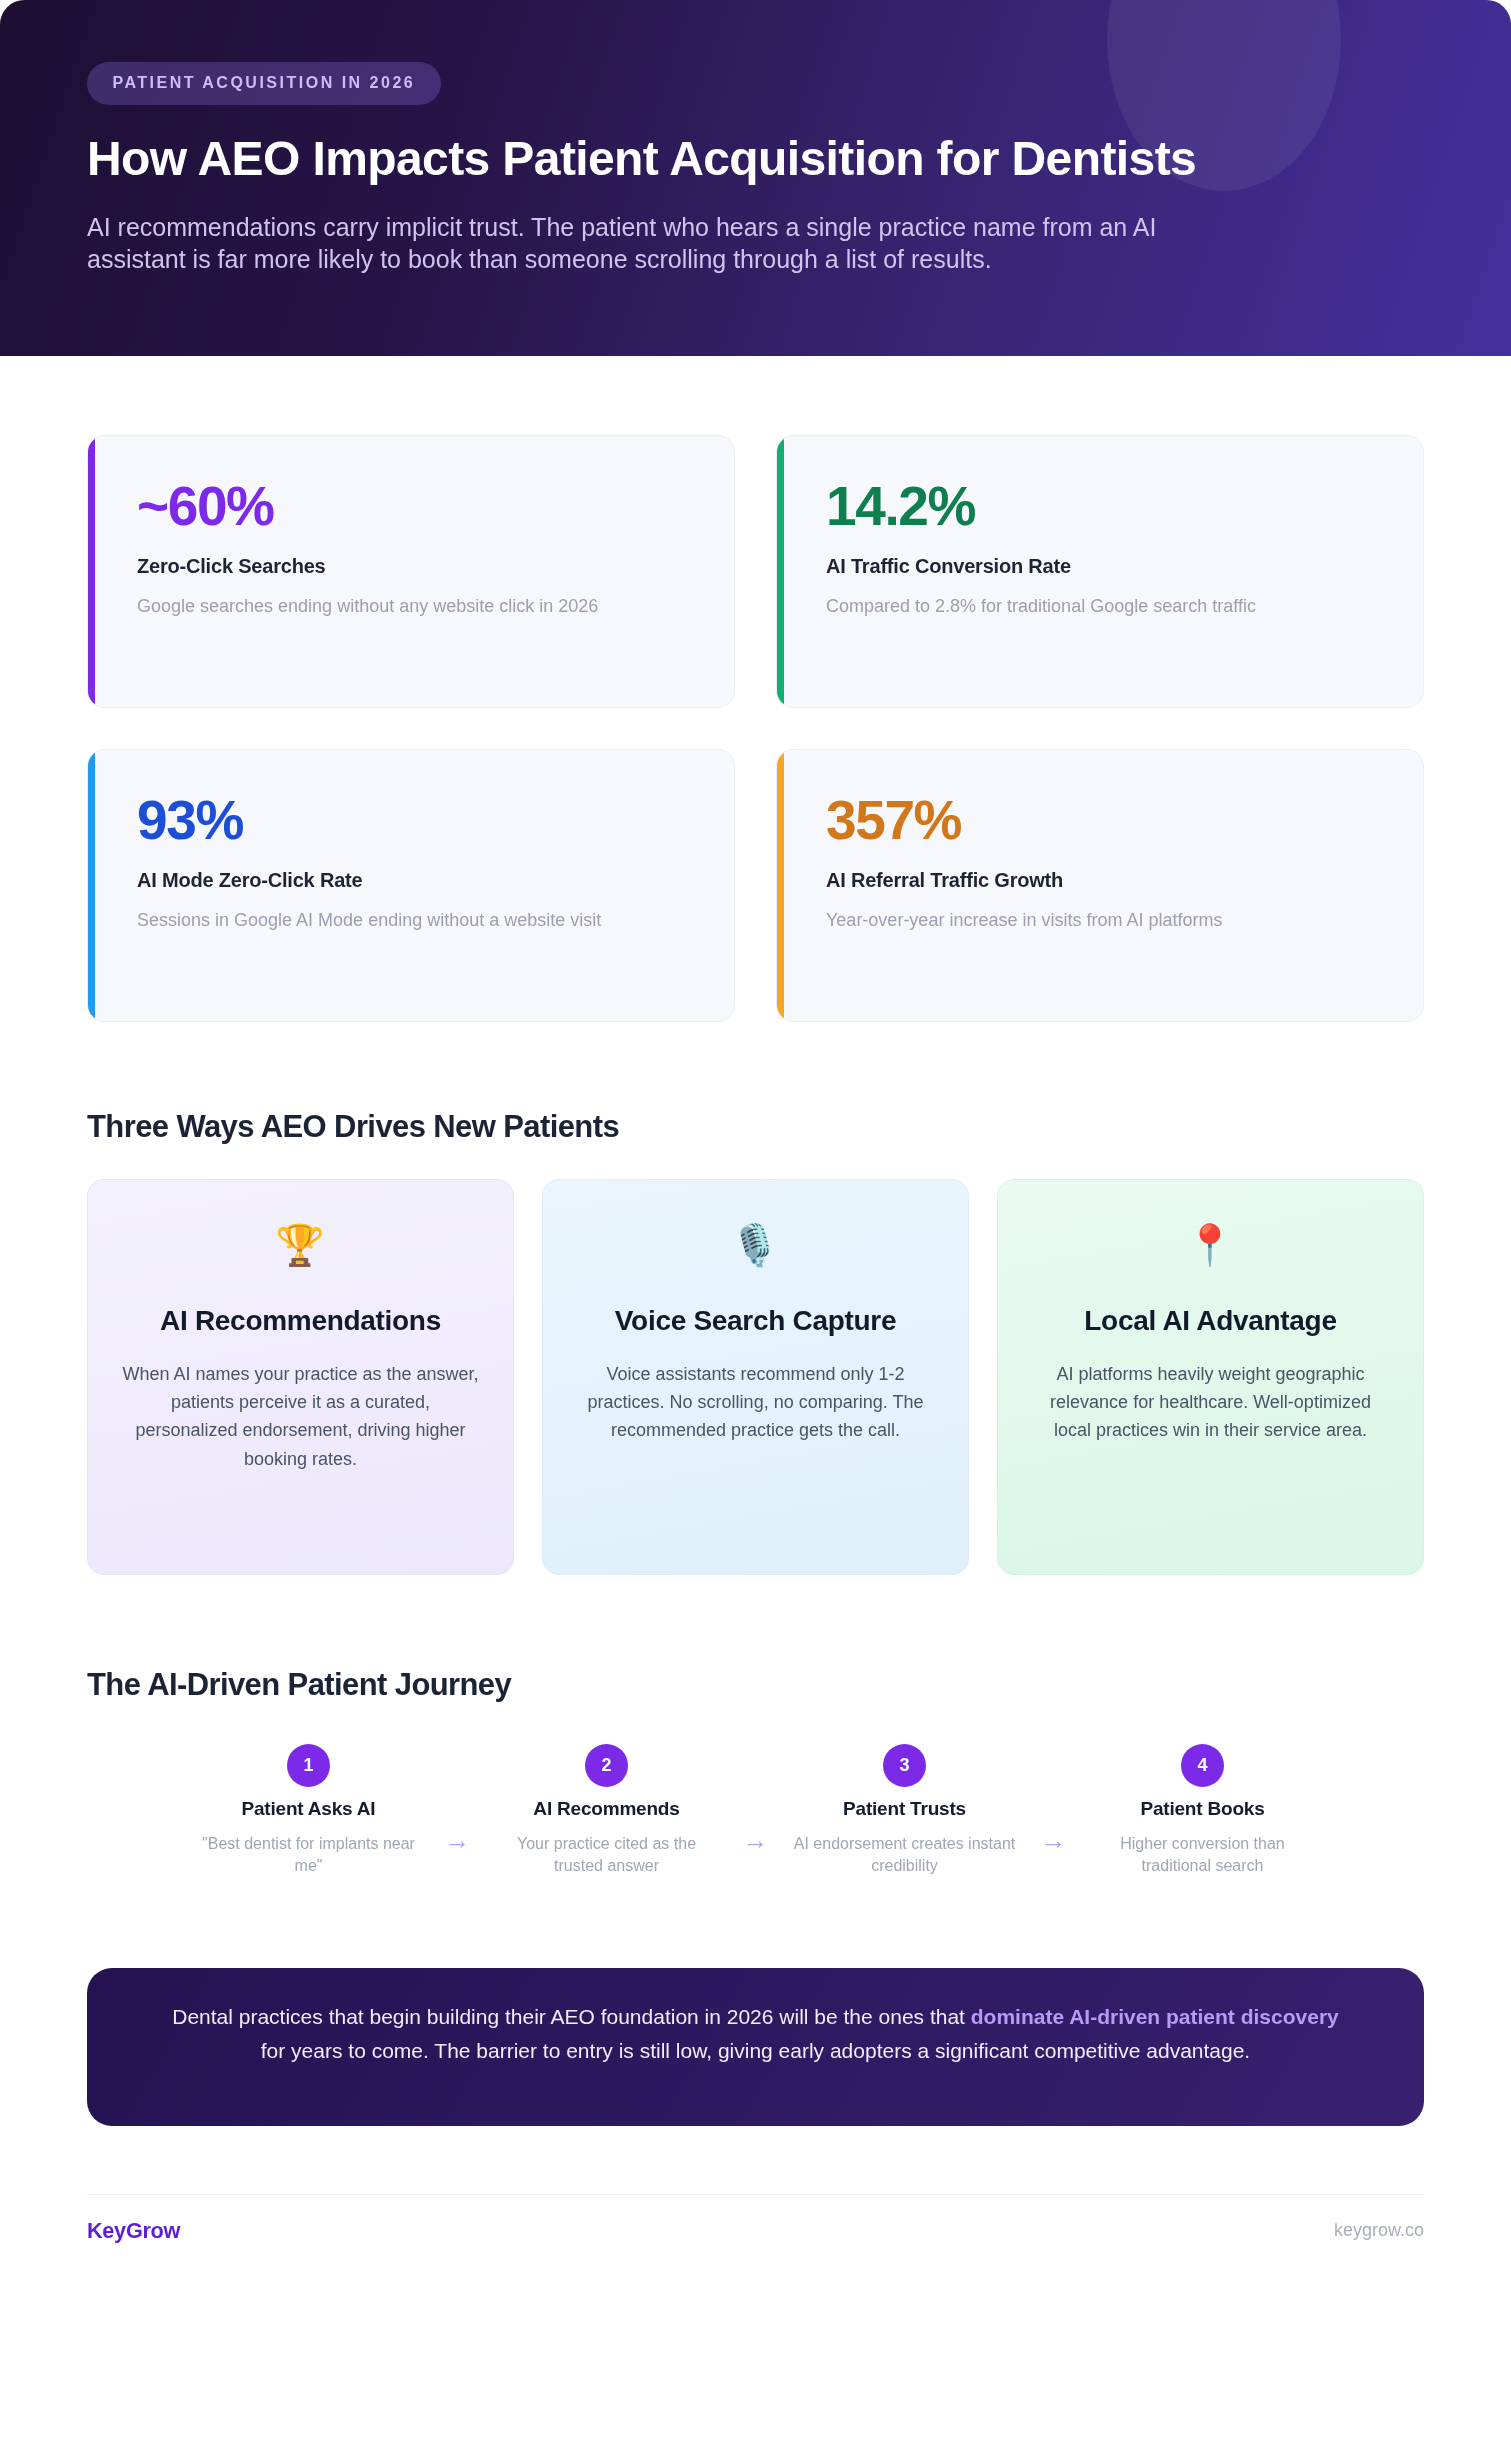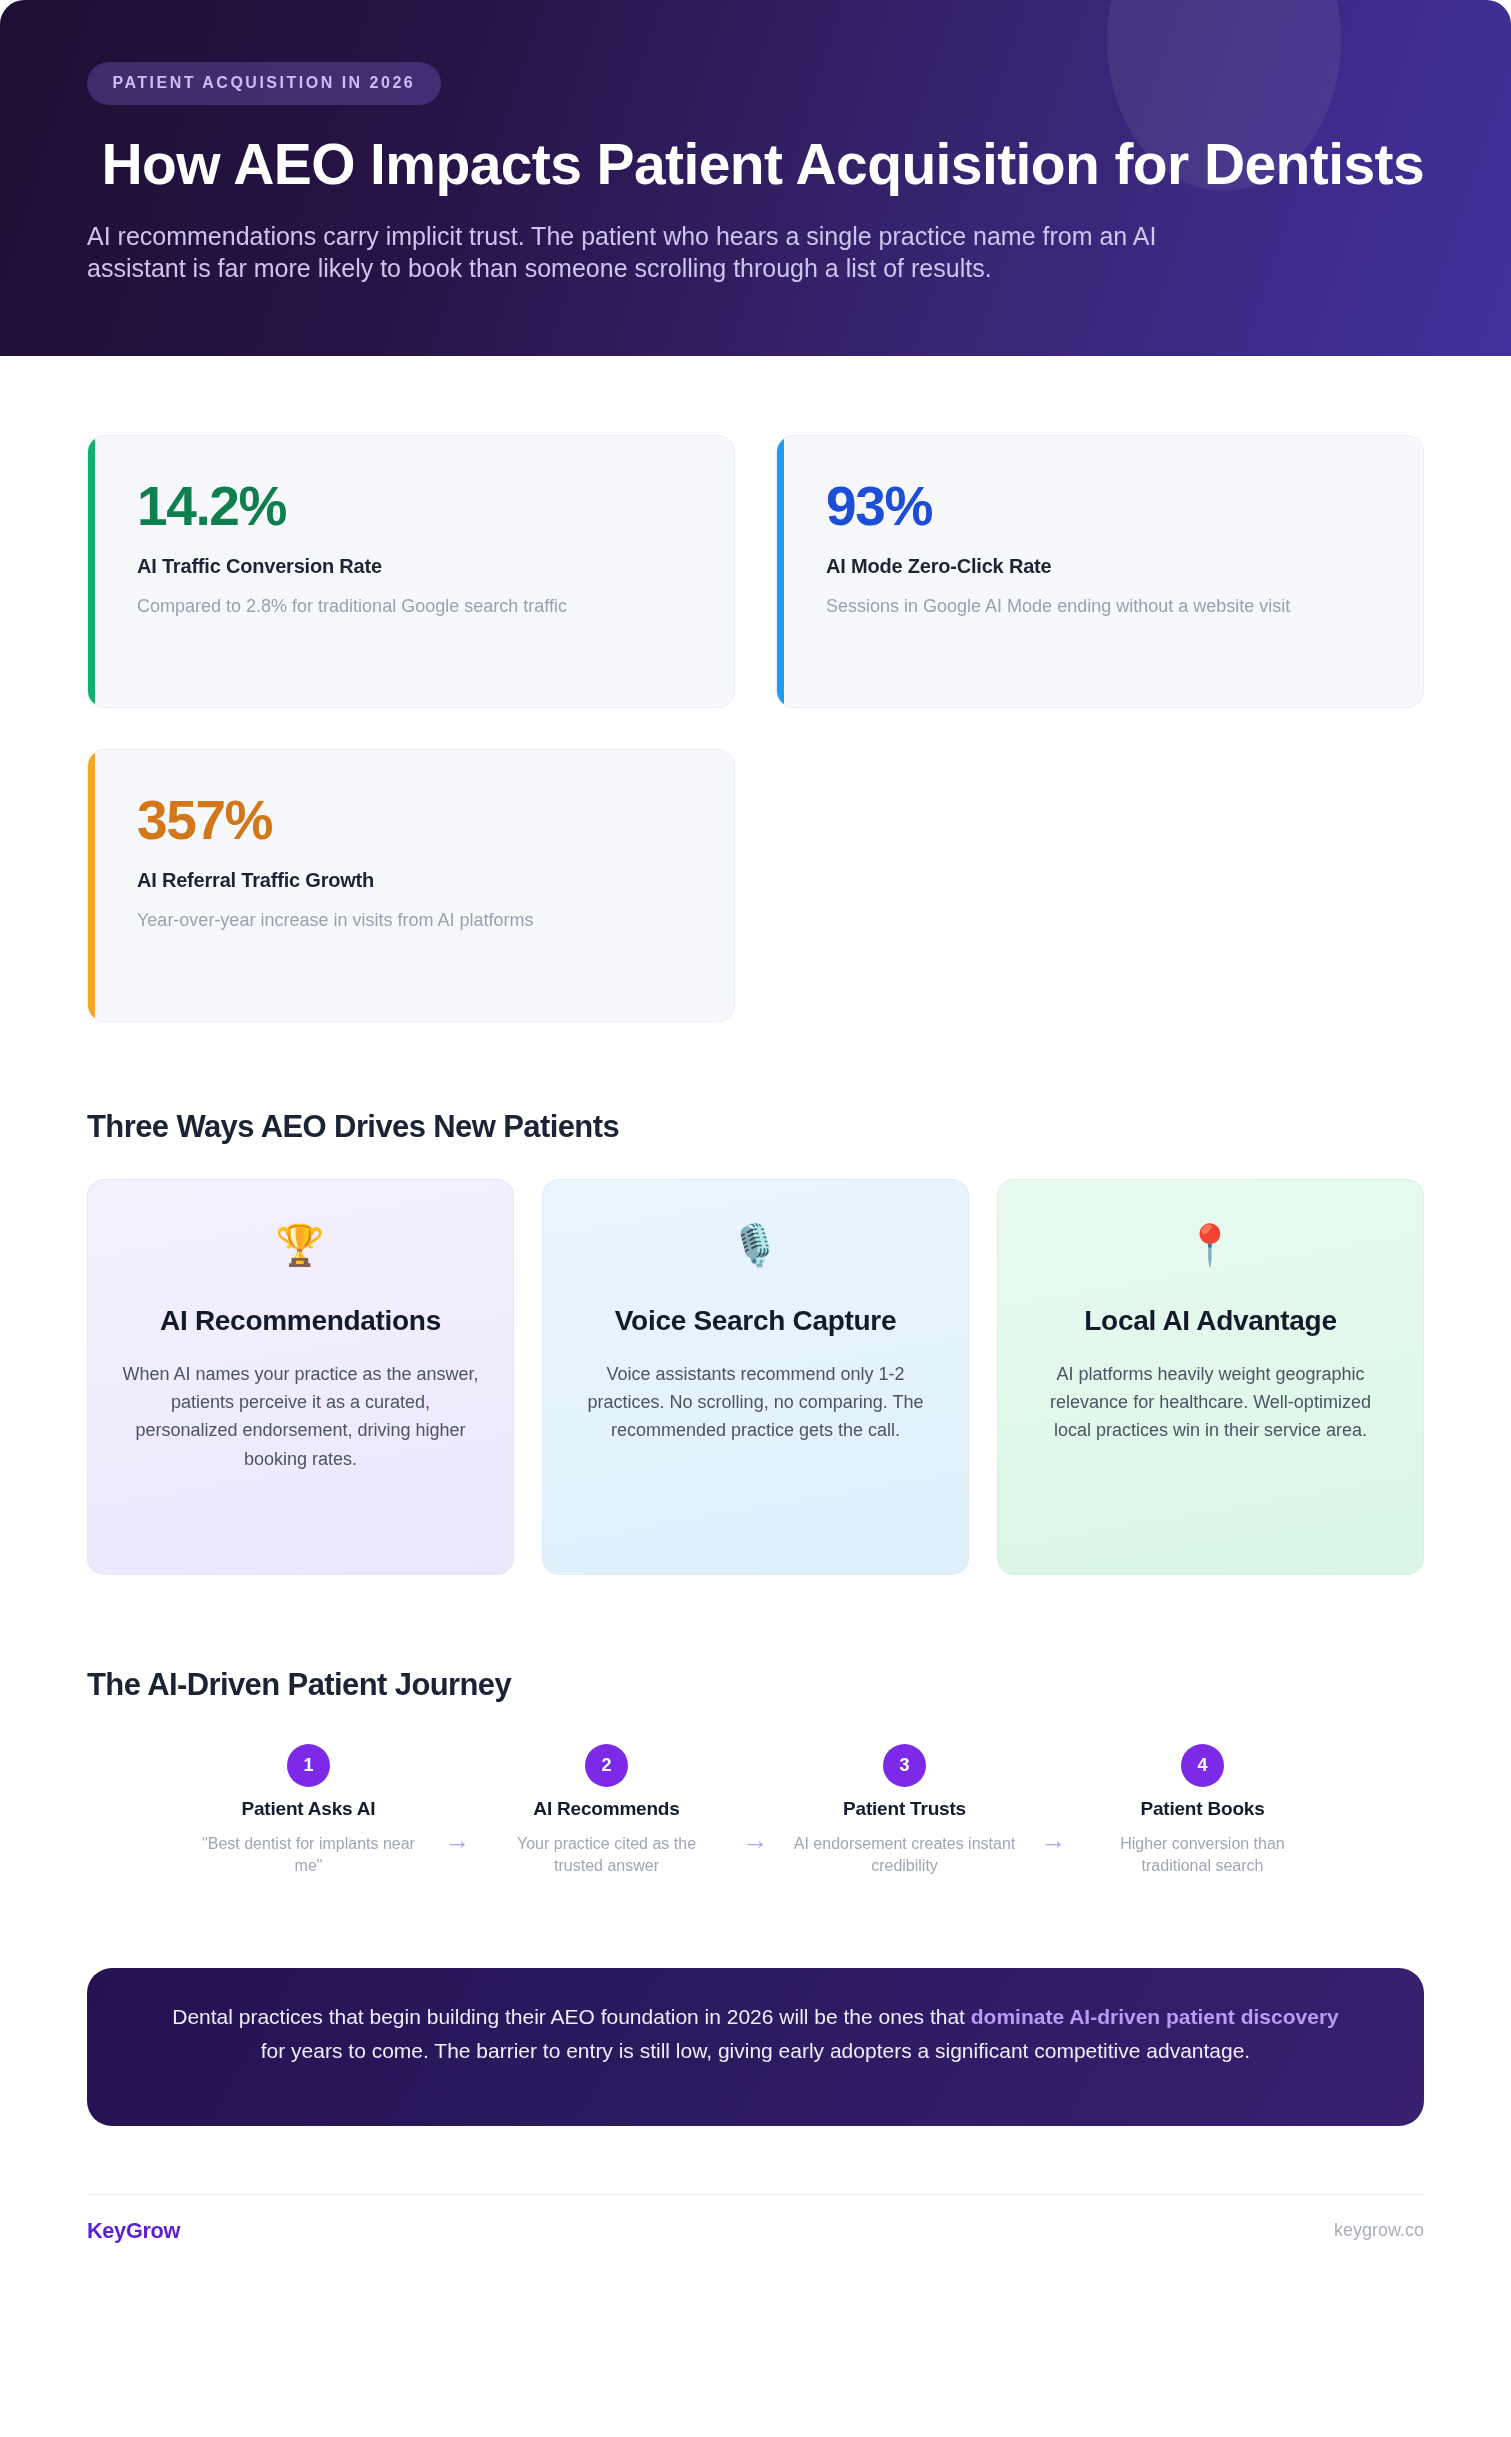--- a/index.html
+++ b/index.html
@@ -43,25 +43,24 @@
     border-radius: 941px;
     background: rgba(139,108,222,0.30);
     color: #cdbdf7;
     font-size: 16px;
     font-weight: 700;
     letter-spacing: 2.5px;
   }
   .hero-title {
     margin-top: 28px;
     color: #ffffff;
-    font-size: 57px;
+    font-size: 48px;
     font-weight: 800;
     letter-spacing: -0.6px;
     line-height: 1.1;
-    text-align: right;
   }
   .hero-sub {
     margin-top: 24.5px;
     color: #cfc4ee;
     font-size: 25px;
     line-height: 1.28;
     font-weight: 400;
     max-width: 1159px;
   }
 
@@ -241,20 +240,26 @@
       <div class="badge">PATIENT ACQUISITION IN 2026</div>
       <h1 class="hero-title">How AEO Impacts Patient Acquisition for Dentists</h1>
       <p class="hero-sub">AI recommendations carry implicit trust. The patient who hears a single practice name from an AI assistant is far more likely to book than someone scrolling through a list of results.</p>
     </div>
   </div>
 
   <div class="body-wrap">
 
     <div class="stats-grid">
       <div class="stat-card">
+        <div class="stat-bar" style="background:#7c2ae8"></div>
+        <div class="stat-value" style="color:#7c2ae8">~60%</div>
+        <div class="stat-label">Zero-Click Searches</div>
+        <div class="stat-desc">Google searches ending without any website click in 2026</div>
+      </div>
+      <div class="stat-card">
         <div class="stat-bar" style="background:#10b070"></div>
         <div class="stat-value" style="color:#0f7f4f">14.2%</div>
         <div class="stat-label">AI Traffic Conversion Rate</div>
         <div class="stat-desc">Compared to 2.8% for traditional Google search traffic</div>
       </div>
       <div class="stat-card">
         <div class="stat-bar" style="background:#1f9bf0"></div>
         <div class="stat-value" style="color:#1d4ed8">93%</div>
         <div class="stat-label">AI Mode Zero-Click Rate</div>
         <div class="stat-desc">Sessions in Google AI Mode ending without a website visit</div>

